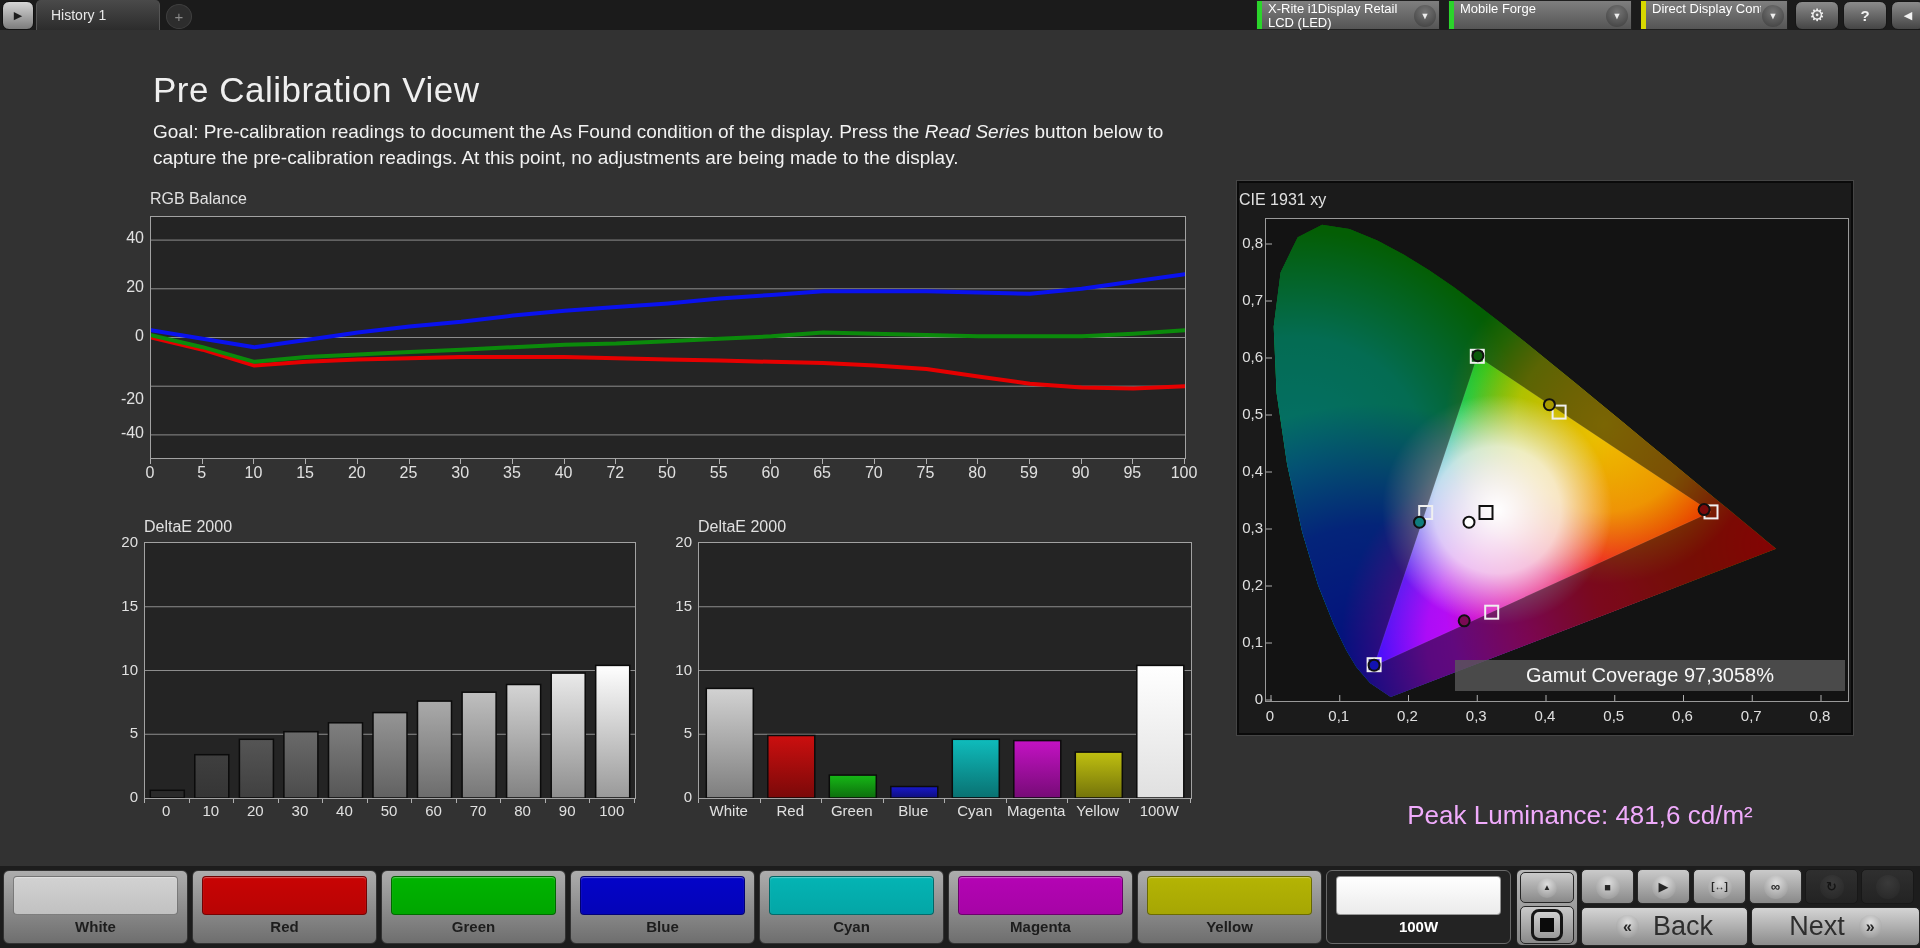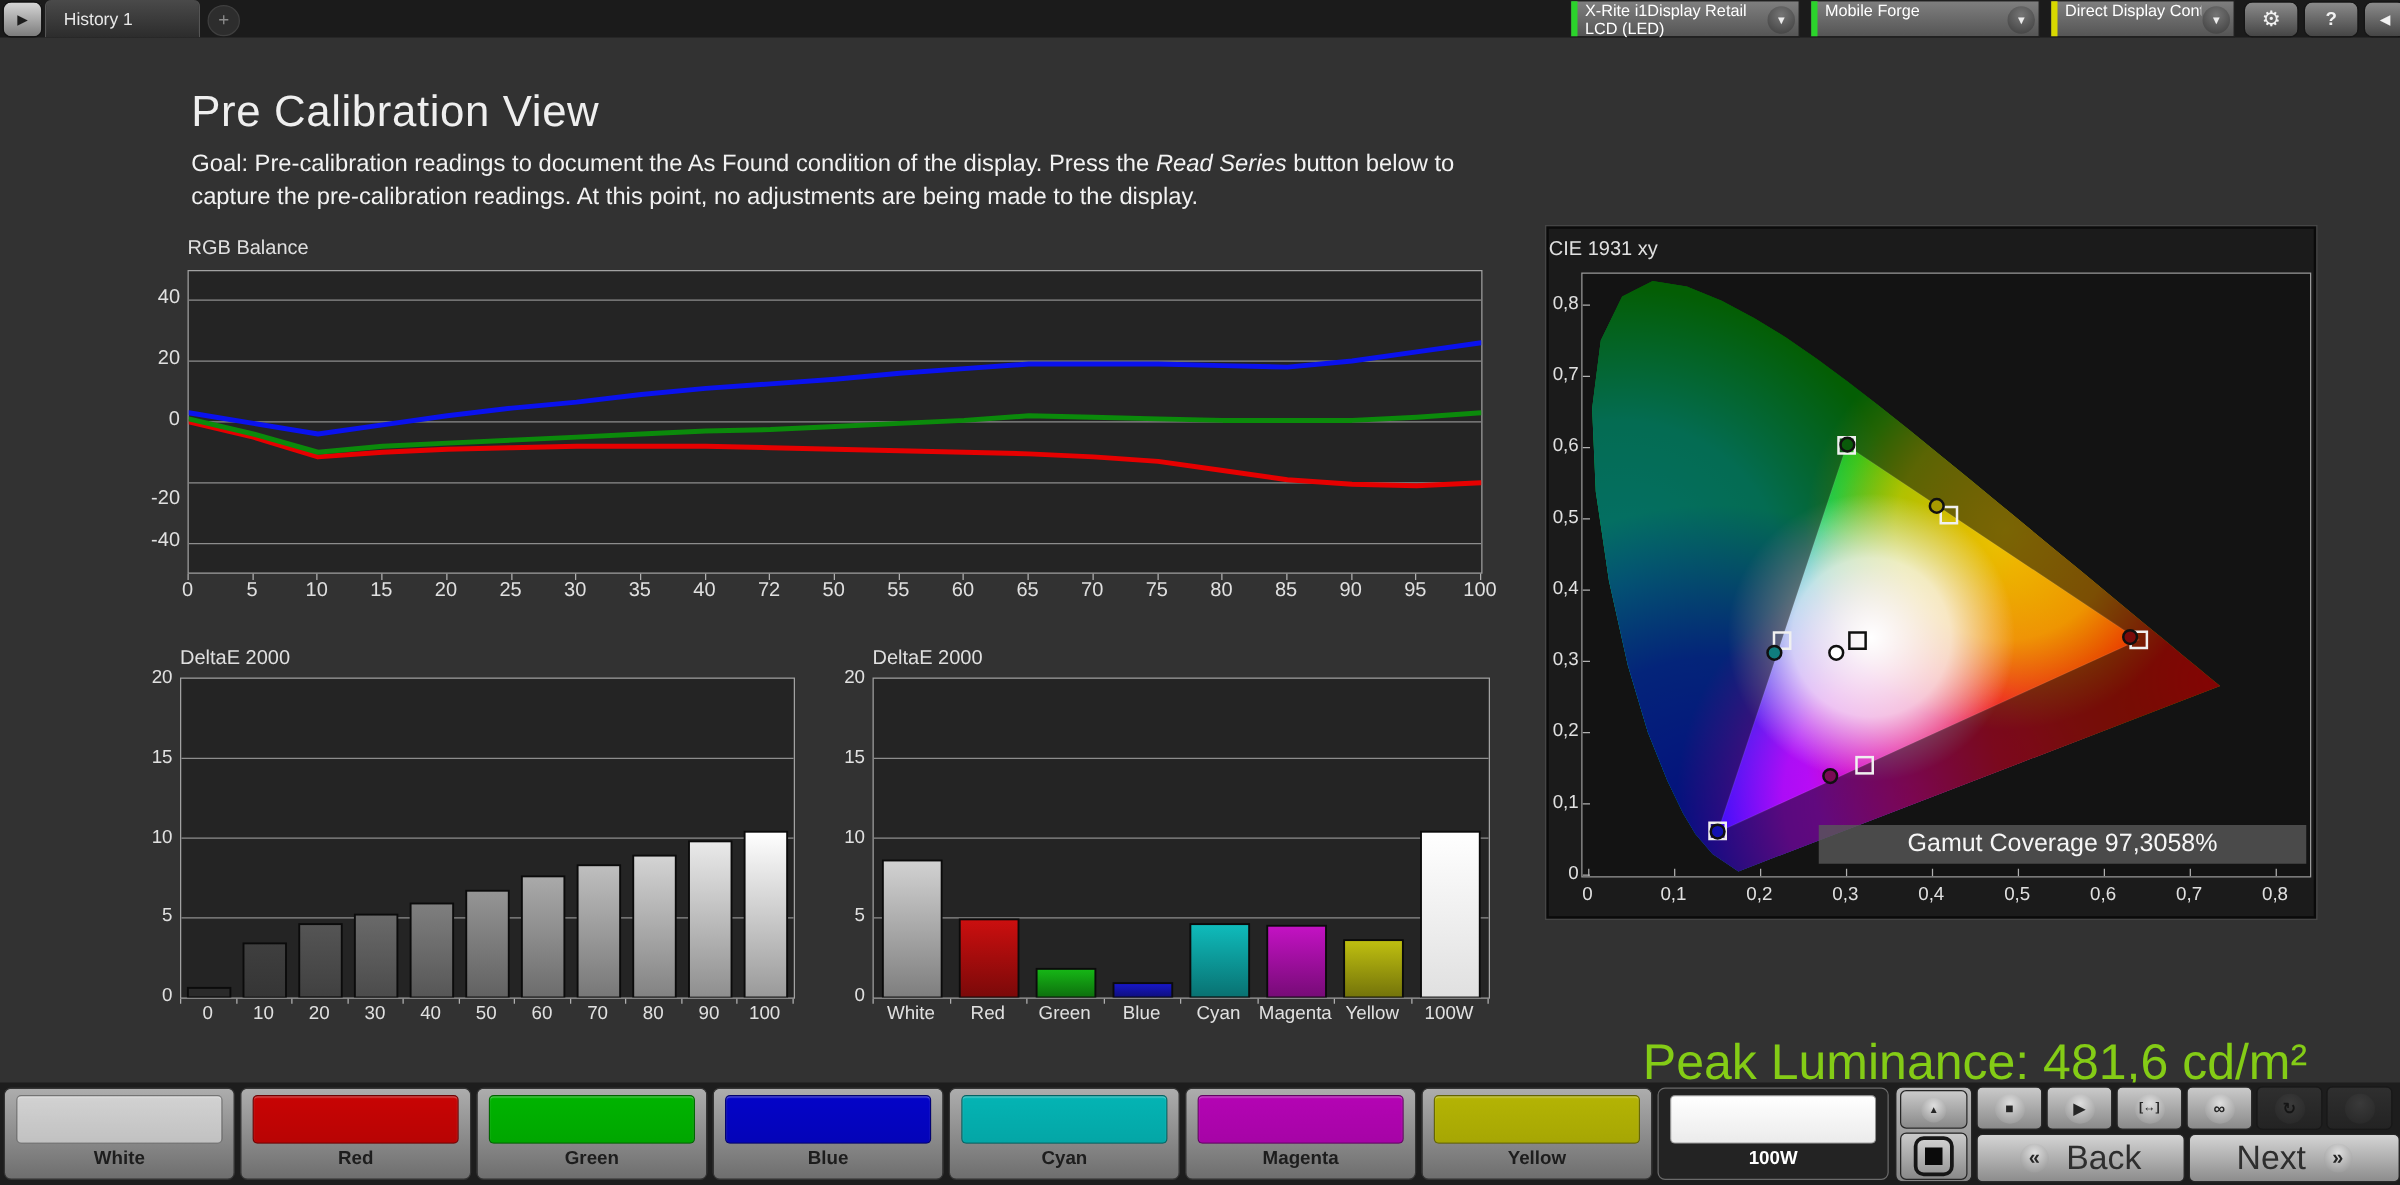--- a/index.html
+++ b/index.html
@@ -38,21 +38,21 @@
   .f15{font-size:15px;}
   .tickv{position:absolute;width:1px;background:#b0b0b0;}
 
   
   #cie-panel{left:1237px;top:181px;width:616px;height:554px;background:#1b1b1b;border:2px solid #0a0a0a;
              outline:1px solid #454545;box-sizing:border-box;}
   #cie-plot{position:absolute;left:26px;top:35px;width:582px;height:482px;background:#131313;border:1px solid #9a9a9a;}
   #gamut-label{position:absolute;left:216px;top:477px;width:390px;height:31px;background:rgba(90,90,90,.78);
              display:flex;align-items:center;justify-content:center;font-size:20px;color:#f6f6f6;}
 
-  #peak-luminance{left:1287px;top:828px;width:586px;text-align:center;font-size:40px;color:#84cc16;}
+  #peak-luminance{left:1287px;top:800px;width:586px;text-align:center;font-size:26px;color:#f0abfc;}
 
   
   #bottom-strip{left:0;top:866px;width:1920px;height:82px;background:#1d1d1d;}
   #color-buttons{position:absolute;left:3px;top:870px;display:flex;gap:4px;}
   .cbtn{position:relative;width:185px;height:74px;border-radius:6px;background:linear-gradient(#adadad,#6e6e6e);
         border:1px solid #333;box-sizing:border-box;}
   .cbtn .sw{position:absolute;left:9px;right:9px;top:5px;height:37px;border-radius:4px;
         border:1px solid rgba(0,0,0,.4);box-shadow:inset 0 1px 1px rgba(255,255,255,.35);}
   .cbtn .lbl{position:absolute;left:0;right:0;top:47px;text-align:center;font-size:15px;font-weight:700;color:#1d1d1d;}
   .cbtn.selected{background:#232323;border-color:#6a6a6a;}
@@ -180,21 +180,21 @@
       <div class="xlab" style="left: 644.4px; top: 274px; width: 40px;">60</div>
       <div class="tickv" style="left: 664.4px; top: 269px; height: 5px;"></div>
       <div class="xlab" style="left: 696.1px; top: 274px; width: 40px;">65</div>
       <div class="tickv" style="left: 716.1px; top: 269px; height: 5px;"></div>
       <div class="xlab" style="left: 747.8px; top: 274px; width: 40px;">70</div>
       <div class="tickv" style="left: 767.8px; top: 269px; height: 5px;"></div>
       <div class="xlab" style="left: 799.5px; top: 274px; width: 40px;">75</div>
       <div class="tickv" style="left: 819.5px; top: 269px; height: 5px;"></div>
       <div class="xlab" style="left: 851.2px; top: 274px; width: 40px;">80</div>
       <div class="tickv" style="left: 871.2px; top: 269px; height: 5px;"></div>
-      <div class="xlab" style="left: 902.9px; top: 274px; width: 40px;">85</div>
+      <div class="xlab" style="left: 902.9px; top: 274px; width: 40px;">59</div>
       <div class="tickv" style="left: 922.9px; top: 269px; height: 5px;"></div>
       <div class="xlab" style="left: 954.6px; top: 274px; width: 40px;">90</div>
       <div class="tickv" style="left: 974.6px; top: 269px; height: 5px;"></div>
       <div class="xlab" style="left: 1006.3px; top: 274px; width: 40px;">95</div>
       <div class="tickv" style="left: 1026.3px; top: 269px; height: 5px;"></div>
       <div class="xlab" style="left: 1058px; top: 274px; width: 40px;">100</div>
       <div class="tickv" style="left: 1078px; top: 269px; height: 5px;"></div>
     </div>
 
   <div id="de1-chart" class="chart" style="left:100px;top:518px;width:560px;height:300px;">

